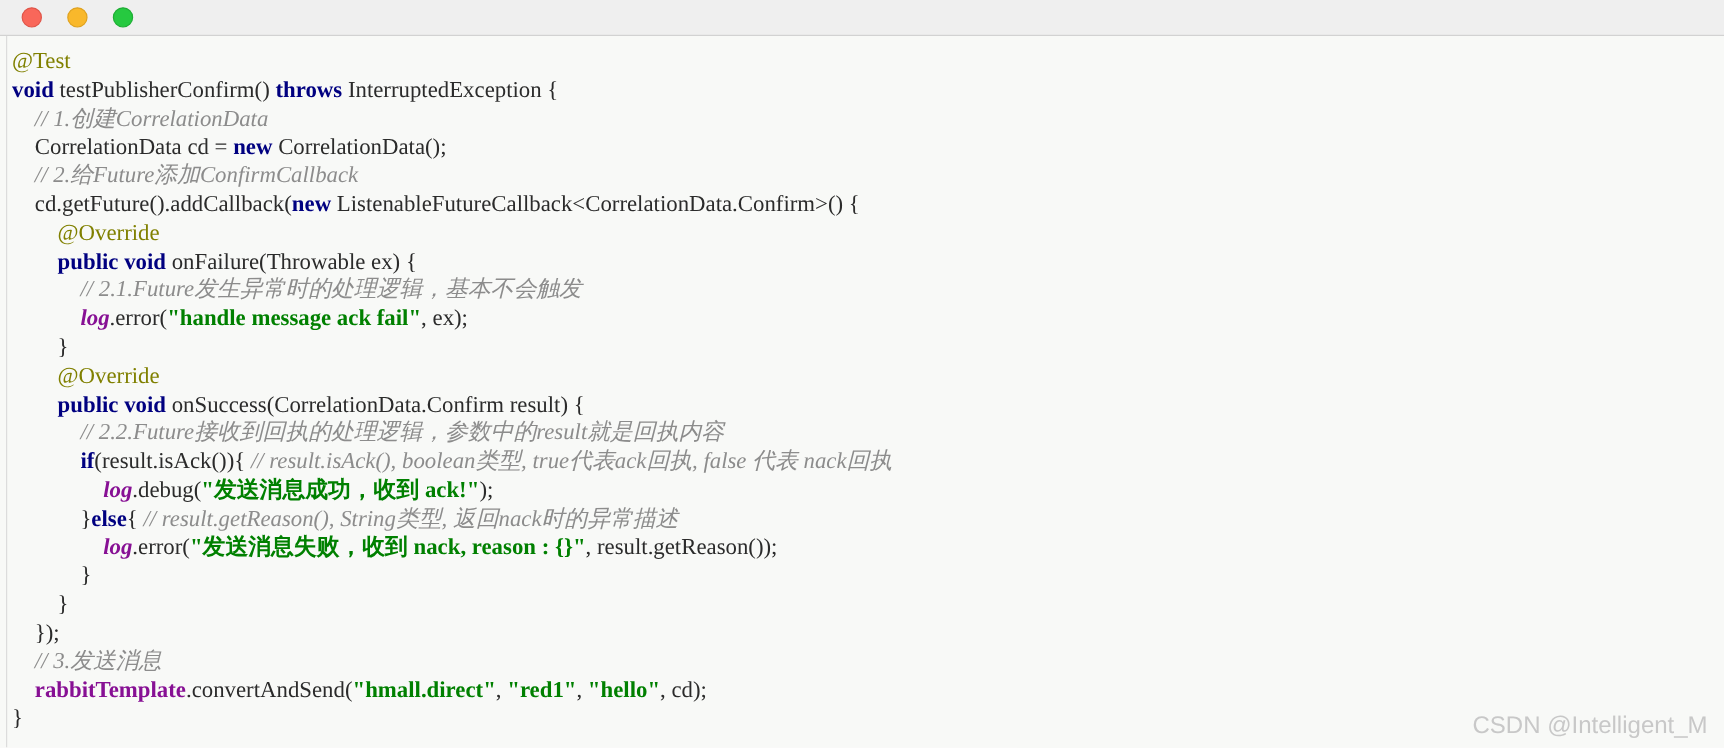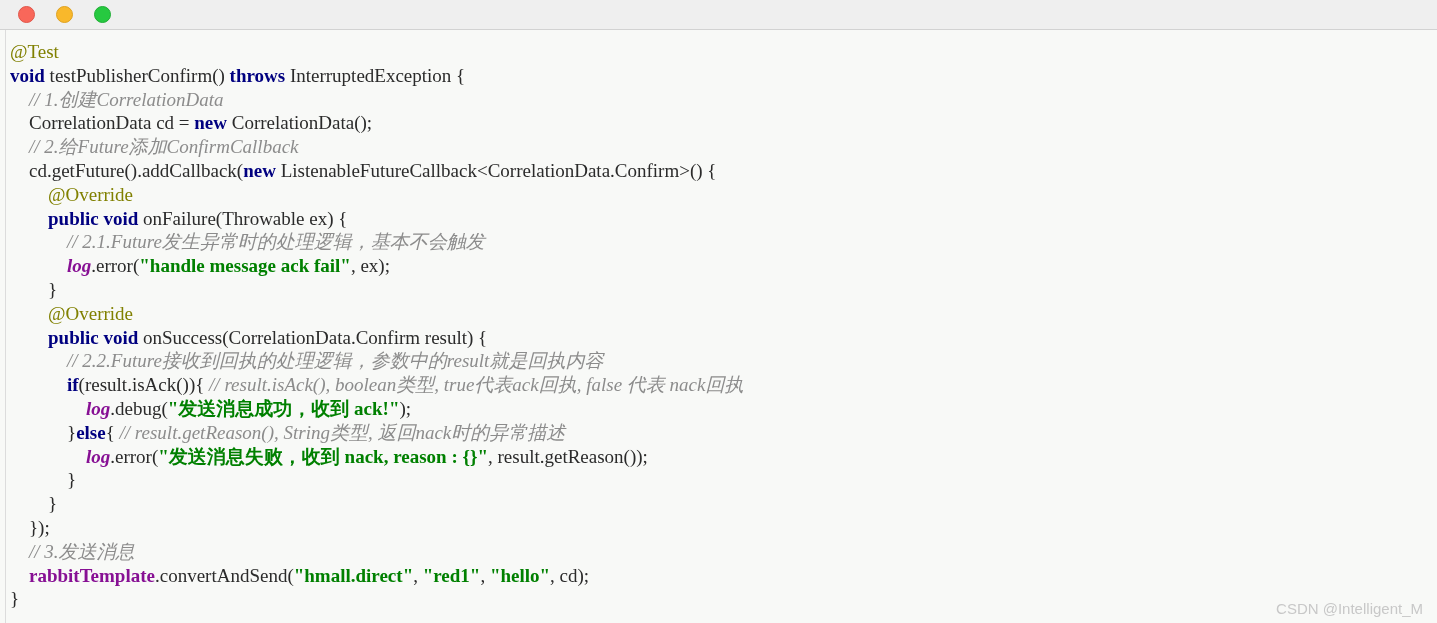--- a/index.html
+++ b/index.html
@@ -63,21 +63,21 @@
   .str  {color:#008000;font-weight:bold;}
   .fld  {color:#871094;font-weight:bold;font-style:italic;}
   .fld2 {color:#871094;font-weight:bold;}
   .pln  {color:#2b2b2b;}
 
   
   #watermark{
     position:absolute;
     right:14px;bottom:6px;
     font-family:"Liberation Sans",sans-serif;
-    font-size:15px;
+    font-size:20px;
     color:#c8c8c8;
     white-space:nowrap;
   }
 </style>
 </head>
 <body>
 
 <div id="window">
 
   <div id="titlebar">

